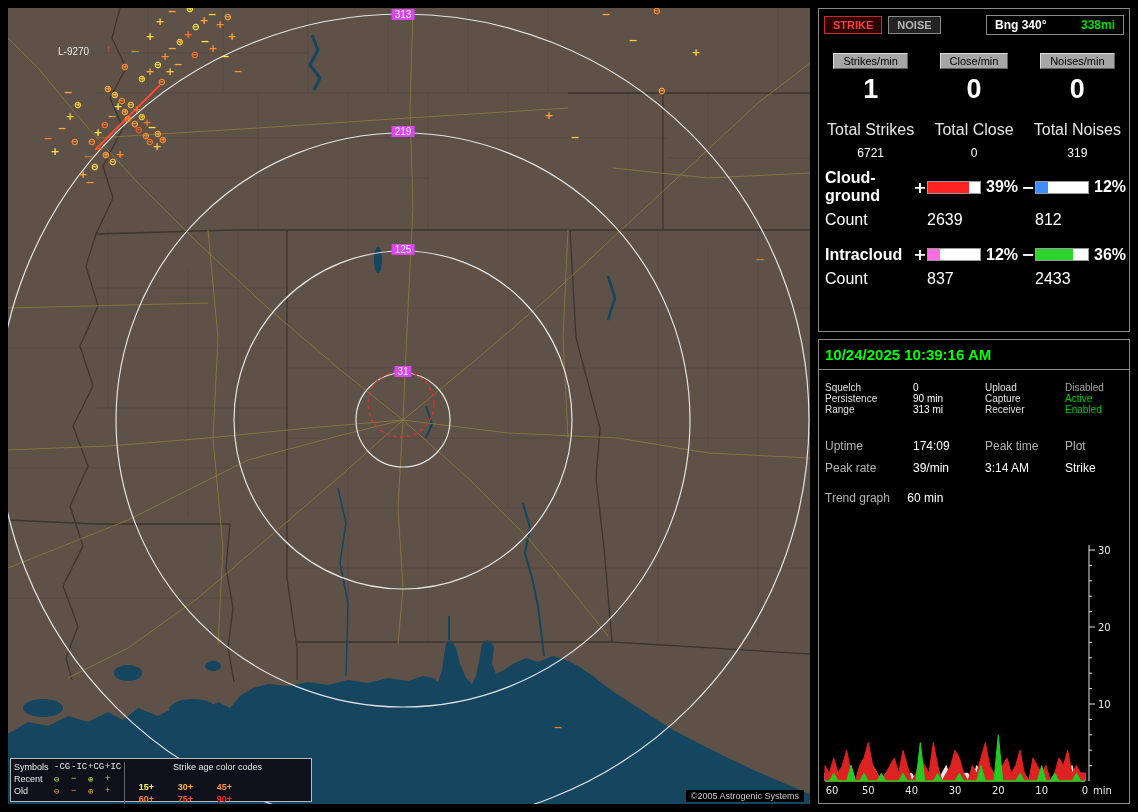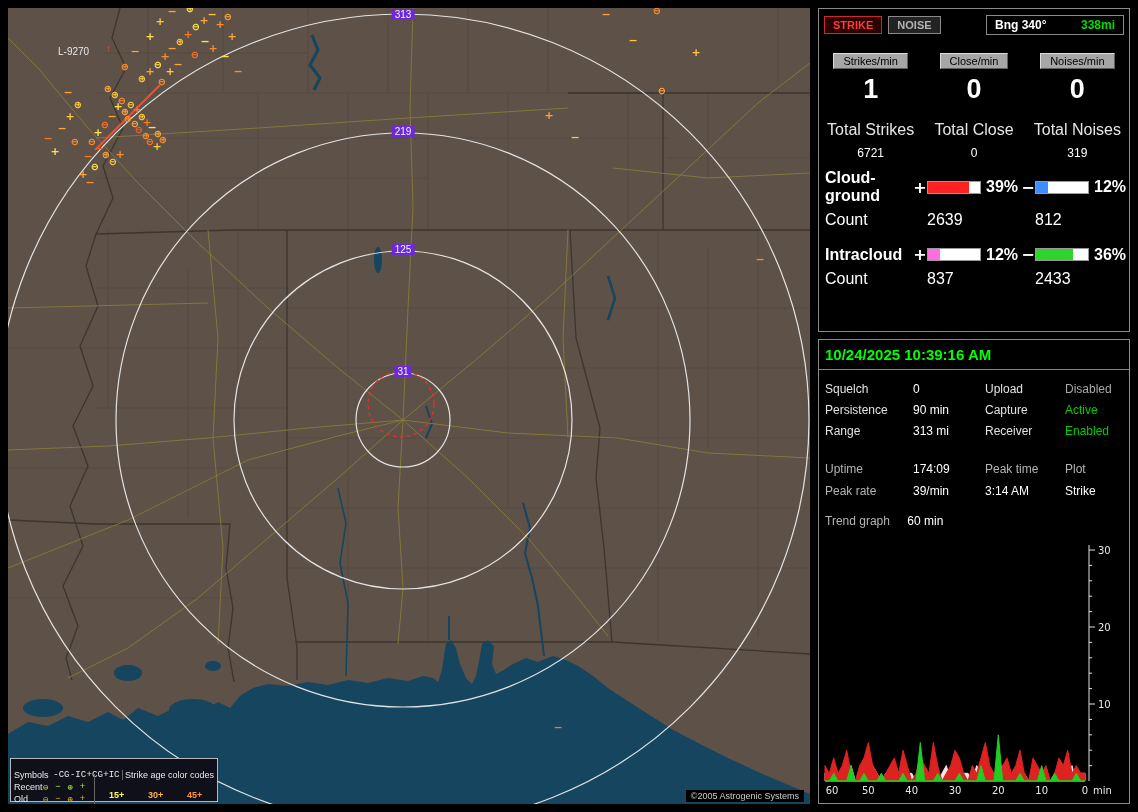--- a/index.html
+++ b/index.html
@@ -11,37 +11,37 @@
   
   .map {
     position:absolute; left:8px; top:8px; width:802px; height:796px;
     background:#5d5148; overflow:hidden;
   }
   .map svg { display:block; position:absolute; left:0; top:0; }
   .map svg text { font-family:"DejaVu Sans",sans-serif; }
   .rlabel {
     position:absolute; transform:translateX(-50%);
     font-size:10px; line-height:11px; color:#f2f2f2;
-    background:#6d28d9; padding:0 3px; white-space:nowrap;
+    background:#d946ef; padding:0 3px; white-space:nowrap;
   }
   .storm-label {
     position:absolute; left:50px; top:38px; font-size:10px; color:#e8e8e8;
   }
   .storm-dir {
     position:absolute; left:98px; top:35px; font-size:10px; font-weight:bold; color:#ff4632;
   }
   .copyright {
     position:absolute; right:6px; bottom:2px; background:#000;
     color:#cccccc; font-size:9px; padding:1px 5px; white-space:nowrap;
   }
   
   .legend {
-    position:absolute; left:2px; bottom:2px; width:208px; height:44px;
+    position:absolute; left:2px; bottom:2px; width:302px; height:44px;
     background:#10101a; border:1px solid #b8b8b8; box-sizing:border-box;
-    color:#e8e8e8; font-size:9px; padding:10px 3px;
+    color:#e8e8e8; font-size:9px; padding:2px 3px;
   }
   .lg-row { display:flex; align-items:center; height:12px; white-space:nowrap; }
   .lg-label { width:40px; }
   .lg-sym { width:17px; text-align:left; font-family:Liberation Mono, monospace; }
   .lg-ageblock { display:flex; flex:1; border-left:1px solid #666; margin-left:2px; padding-left:2px; }
   .lg-agehead { flex:1; text-align:center; }
   .lg-age { width:39px; text-align:center; font-weight:bold;margin-top:16px; }
   
   .panel {
     position:absolute; left:818px; width:312px; background:#000;
@@ -89,21 +89,21 @@
   .bar .fill { display:block; height:100%; width:0; }
   .pct { font-weight:bold; padding-left:5px; }
   .cnt-plus { grid-column:3; }
   .cnt-minus { grid-column:6; }
   
   .p2-date {
     font-size:15px; font-weight:bold; padding:6px; border-bottom:1px solid #8a8a8a;
   }
   .fields {
     display:grid; grid-template-columns:88px 72px 80px auto;
-    row-gap:7px; padding:12px 6px 0 6px; font-size:12px;
+    padding:12px 6px 0 6px; font-size:10px;
   }
   .flabel { color:#e2e2e2; }
   .stats {
     display:grid; grid-template-columns:88px 72px 80px auto;
     row-gap:8px; padding:24px 6px 0 6px; font-size:12px;
   }
   .slabel { color:#b4b4b4; }
   .trendrow { padding:16px 6px 0 6px; font-size:12px; }
   .trendrow .val { margin-left:14px; color:#fff; }
   .trend-chart { position:absolute; left:4px; bottom:6px; }

